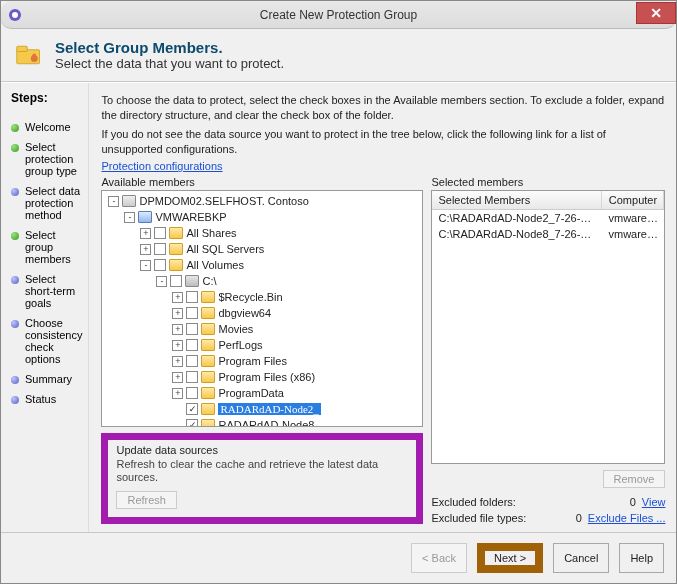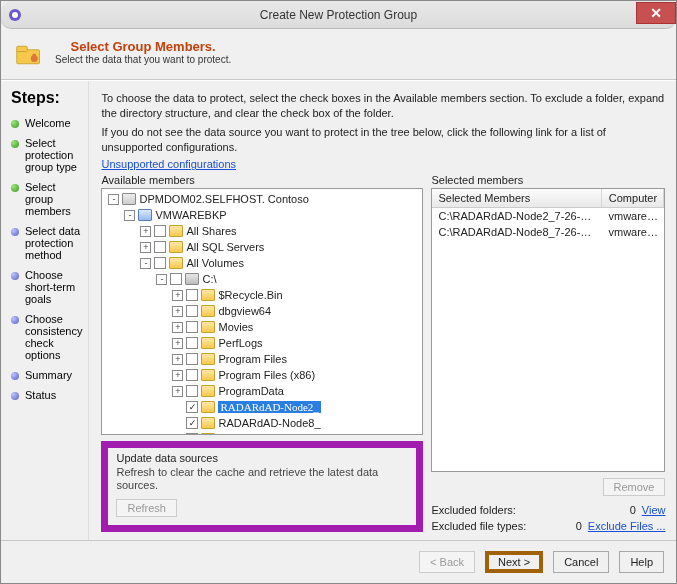--- a/index.html
+++ b/index.html
@@ -4,26 +4,26 @@
 <style>
   * { box-sizing: border-box; font-family: "Segoe UI", Tahoma, sans-serif; }
   body { margin: 0; background: #fff; }
   .window { width: 677px; height: 584px; border: 1px solid #888; background: #f0f0f0; display: flex; flex-direction: column; position: relative; }
   .titlebar { height: 28px; background: linear-gradient(#e8e8e8,#dcdcdc); border-bottom: 1px solid #bbb; display: flex; align-items: center; position: relative; border-radius: 10px; }
   .title-icon { width: 16px; height: 16px; margin: 0 6px; }
   .title-text { position: absolute; left: 0; right: 0; text-align: center; font-size: 12px; color: #333; pointer-events: none; }
   .close-btn { margin-left: auto; width: 40px; height: 22px; background: #c75050; color: #fff; display: flex; align-items: center; justify-content: center; font-size: 14px; font-weight: bold; border: 1px solid #a33; margin-top: -3px; }
   .header { padding: 10px 14px 6px 14px; display: flex; gap: 12px; align-items: flex-start; }
   .header-icon { width: 28px; height: 28px; margin-top: 2px; flex-shrink: 0; }
-  .header-title { font-size: 13px; font-weight: 600; color: #c2410c; text-align: center; }
-  .header-sub { font-size: 10px; color: #333; }
+  .header-title { font-size: 15px; font-weight: 600; color: #0c4a6e; }
+  .header-sub { font-size: 13px; color: #333; }
   .divider { border-top: 1px solid #c8c8c8; border-bottom: 1px solid #fff; margin: 4px 0 0 0; }
   .body { flex: 1; display: flex; min-height: 0; }
   .steps-panel { width: 164px; padding: 8px 6px 8px 10px; font-size: 11px; border-right: 1px solid #ddd; background: #f0f0f0; }
-  .steps-title { font-weight: 600; font-size: 16px; margin-bottom: 6px; }
+  .steps-title { font-weight: 600; font-size: 12px; margin-bottom: 12px; }
   .step-row { display: flex; align-items: flex-start; gap: 6px; padding: 4px 0; cursor: default; }
   .step-bullet { width: 8px; height: 8px; border-radius: 50%; margin-top: 3px; flex-shrink: 0; }
   .bullet-done { background: radial-gradient(circle at 30% 30%, #9be27e, #3c9a22); }
   .bullet-pending { background: radial-gradient(circle at 30% 30%, #bcc2ff, #5a63c0); }
   .content { flex: 1; padding: 10px 12px 8px 12px; font-size: 11px; color: #222; display: flex; flex-direction: column; min-height: 0; }
   .intro { line-height: 1.35; margin-bottom: 4px; }
   .link { color: #1a4fd6; text-decoration: underline; cursor: pointer; }
   .panes { flex: 1; display: flex; gap: 8px; min-height: 0; margin-top: 4px; }
   .pane { display: flex; flex-direction: column; min-height: 0; }
   .pane-left { flex: 1; }
@@ -40,21 +40,21 @@
   .drive { background: linear-gradient(#e6e6e6,#bcbcbc); border: 1px solid #888; border-radius: 1px; }
   .server { background: linear-gradient(#dbeaff,#94b8ee); border: 1px solid #5a7db8; border-radius: 1px; }
   .root { background: linear-gradient(#eee,#ccc); border: 1px solid #888; border-radius: 1px; }
   .lbl { white-space: nowrap; overflow: hidden; text-overflow: ellipsis; }
   .sel { background: #2a7de1; color: #fff; padding: 0 2px; font-family: Liberation Serif, serif; }
   .update-box { border: 7px solid #a21caf; margin-top: 6px; padding: 4px 8px 8px 8px; font-size: 11px; background: #f0f0f0; }
   .update-title { margin-bottom: 2px; }
   .update-desc { color: #444; line-height: 1.25; }
   .btn { font-size: 11px; padding: 2px 10px; background: #f0f0f0; border: 1px solid #a8a8a8; color: #222; cursor: pointer; }
   .btn:disabled { color: #999; border-color: #ccc; background: #f4f4f4; }
-  .btn-default { border: 4px solid #a16207; padding: 1px 9px; }
+  .btn-default { border: 8px solid #a16207; padding: 1px 9px; }
   .grid { flex: 1; border: 1px solid #999; background: #fff; display: flex; flex-direction: column; min-height: 0; }
   .grid-head { display: flex; font-size: 11px; background: linear-gradient(#fcfcfc,#e8e8e8); border-bottom: 1px solid #ccc; }
   .grid-head div { padding: 3px 6px; border-right: 1px solid #d6d6d6; }
   .grid-body { flex: 1; overflow: auto; }
   .grid-row { display: flex; font-size: 11px; }
   .grid-row div { padding: 2px 6px; white-space: nowrap; overflow: hidden; text-overflow: ellipsis; }
   .col-member { flex: 1; }
   .col-comp { width: 62px; text-align: center; }
   .right-bottom { margin-top: 6px; font-size: 11px; }
   .remove-row { display: flex; justify-content: flex-end; margin-bottom: 8px; }
@@ -103,50 +103,50 @@
       <div id="steps-list">
           <div class="step-row">
             <div class="step-bullet bullet-done"></div>
             <div>Welcome</div>
           </div>
           <div class="step-row">
             <div class="step-bullet bullet-done"></div>
             <div>Select protection group type</div>
           </div>
           <div class="step-row">
+            <div class="step-bullet bullet-pending"></div>
+            <div>Select data protection method</div>
+          </div>
+          <div class="step-row">
             <div class="step-bullet bullet-done"></div>
             <div>Select group members</div>
           </div>
           <div class="step-row">
             <div class="step-bullet bullet-pending"></div>
-            <div>Select data protection method</div>
-          </div>
-          <div class="step-row">
-            <div class="step-bullet bullet-pending"></div>
-            <div>Choose short-term goals</div>
+            <div>Select short-term goals</div>
           </div>
           <div class="step-row">
             <div class="step-bullet bullet-pending"></div>
             <div>Choose consistency check options</div>
           </div>
           <div class="step-row">
             <div class="step-bullet bullet-pending"></div>
             <div>Summary</div>
           </div>
           <div class="step-row">
             <div class="step-bullet bullet-pending"></div>
             <div>Status</div>
           </div>
         </div>
     </div>
 
     <div class="content">
       <div class="intro">To choose the data to protect, select the check boxes in the Available members section. To exclude a folder, expand the directory structure, and clear the check box of the folder.</div>
       <div class="intro">If you do not see the data source you want to protect in the tree below, click the following link for a list of unsupported configurations.</div>
-      <div><span class="link">Unsupported configurations</span></div>
+      <div><span class="link">Protection configurations</span></div>
 
       <div class="panes">
 
         <div class="pane pane-left">
           <div class="pane-label">Available members</div>
           <div class="tree-box">
             <div class="tree-inner" id="tree">
                 <div class="node" style="padding-left: 6px;">
                   <div class="toggle">-</div>
                   <div class="ficon root"></div>

